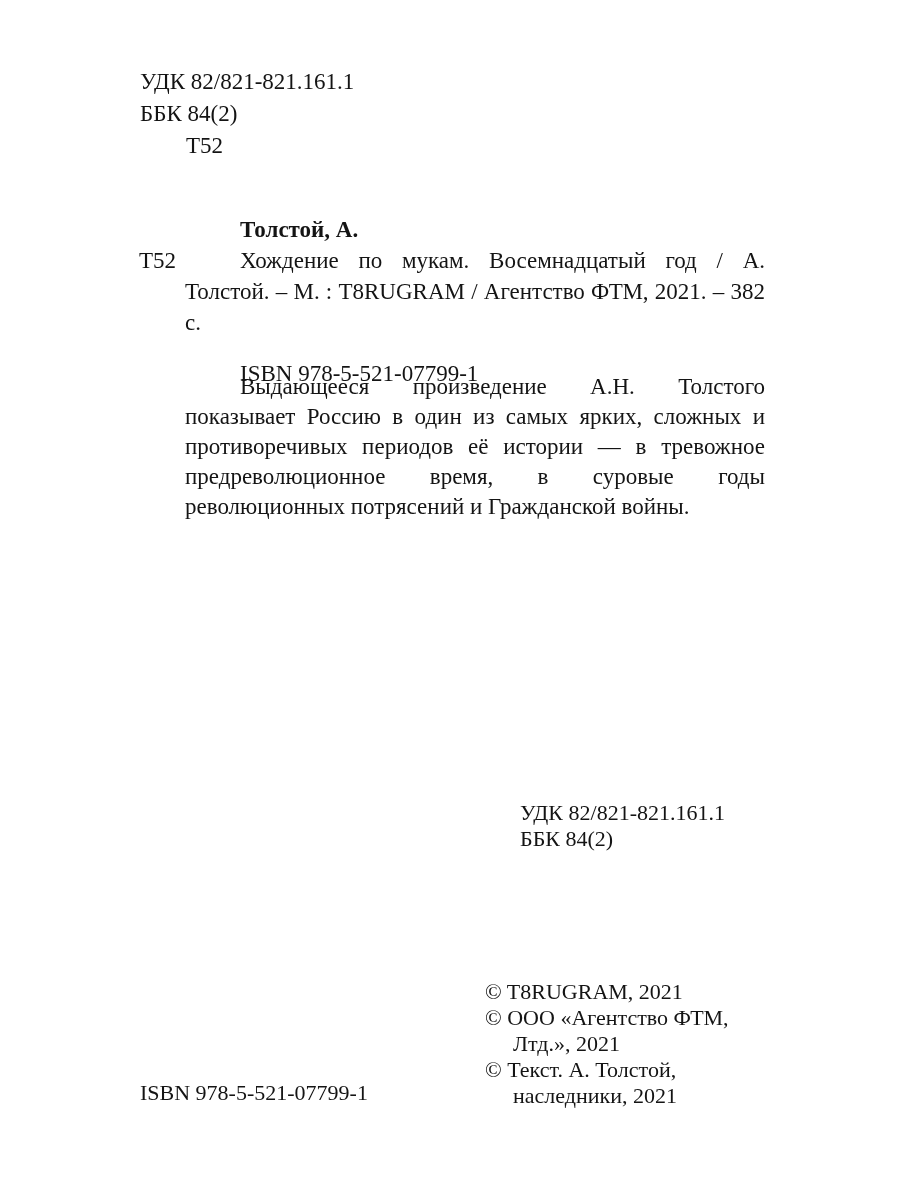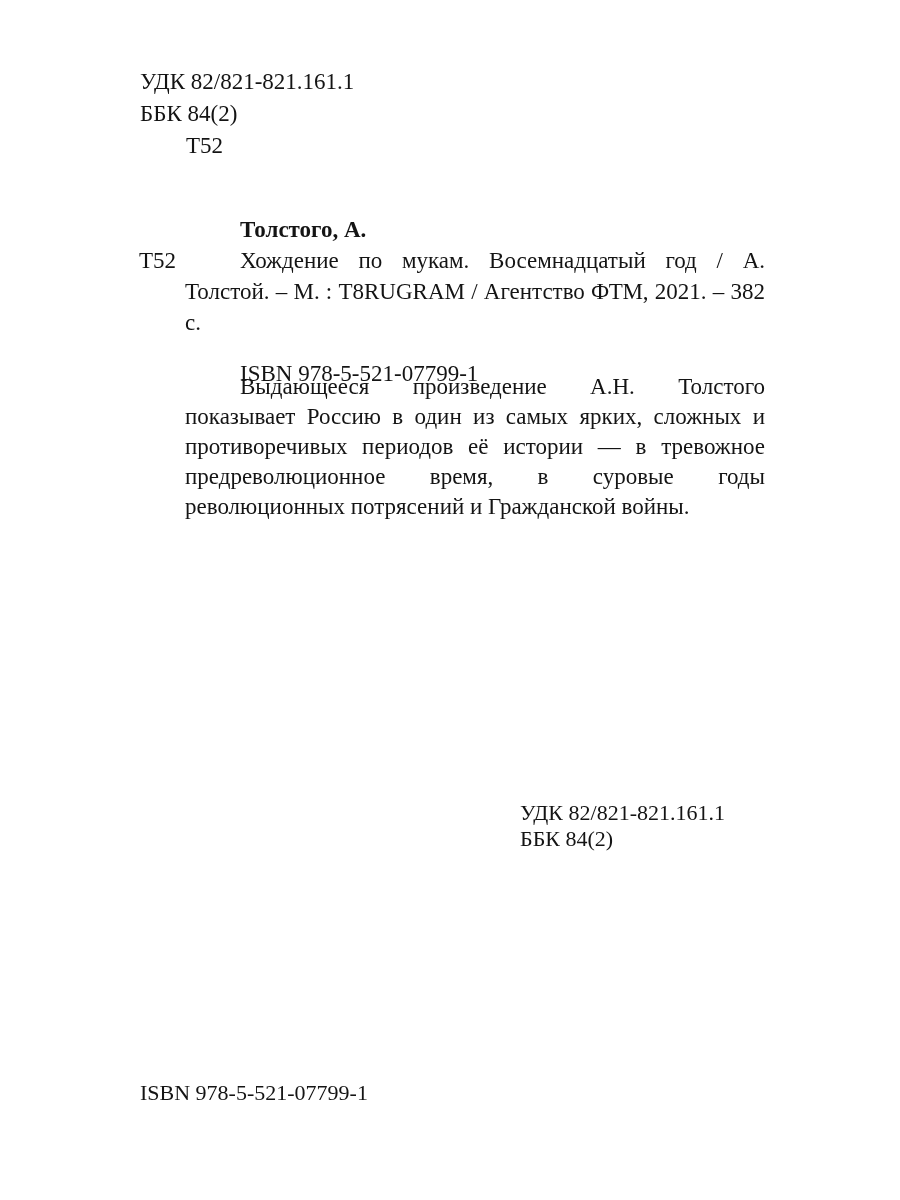--- a/index.html
+++ b/index.html
@@ -127,34 +127,39 @@
 
 <div class="page">
 
   <div class="abs top-codes">
     <div>УДК 82/821-821.161.1</div>
     <div>ББК 84(2)</div>
     <div class="indent-code">Т52</div>
   </div>
 
   <div class="abs catalog">
-    <div class="author">Толстого, А.</div>
+    <div class="author">Толстой, А.</div>
     <div class="entry">
       <span class="margin-code">Т52</span>
       <span>Хождение по мукам. Восемнадцатый год / А. Толстой. – М. : T8RUGRAM / Агентство ФТМ, 2021. – 382 с.</span>
     </div>
     <div class="isbn">ISBN 978-5-521-07799-1</div>
   </div>
 
   <div class="abs annotation">
     <p>Выдающееся произведение А.Н. Толстого показывает Россию в один из самых ярких, сложных и противоречивых периодов её истории — в тревожное предреволюционное время, в суровые годы революционных потрясений и Гражданской войны.</p>
   </div>
 
 
   <div class="abs codes-right">
     <div>УДК 82/821-821.161.1</div>
     <div>ББК 84(2)</div>
   </div>
 
+  <div class="abs copyright">
+    <div class="hang">© T8RUGRAM, 2021</div>
+    <div class="hang">© ООО «Агентство ФТМ, Лтд.», 2021</div>
+    <div class="hang">© Текст. А. Толстой, наследники, 2021</div>
+  </div>
 
   <div class="abs isbn-bottom">ISBN 978-5-521-07799-1</div>
 
 </div>
 
 </body></html>

